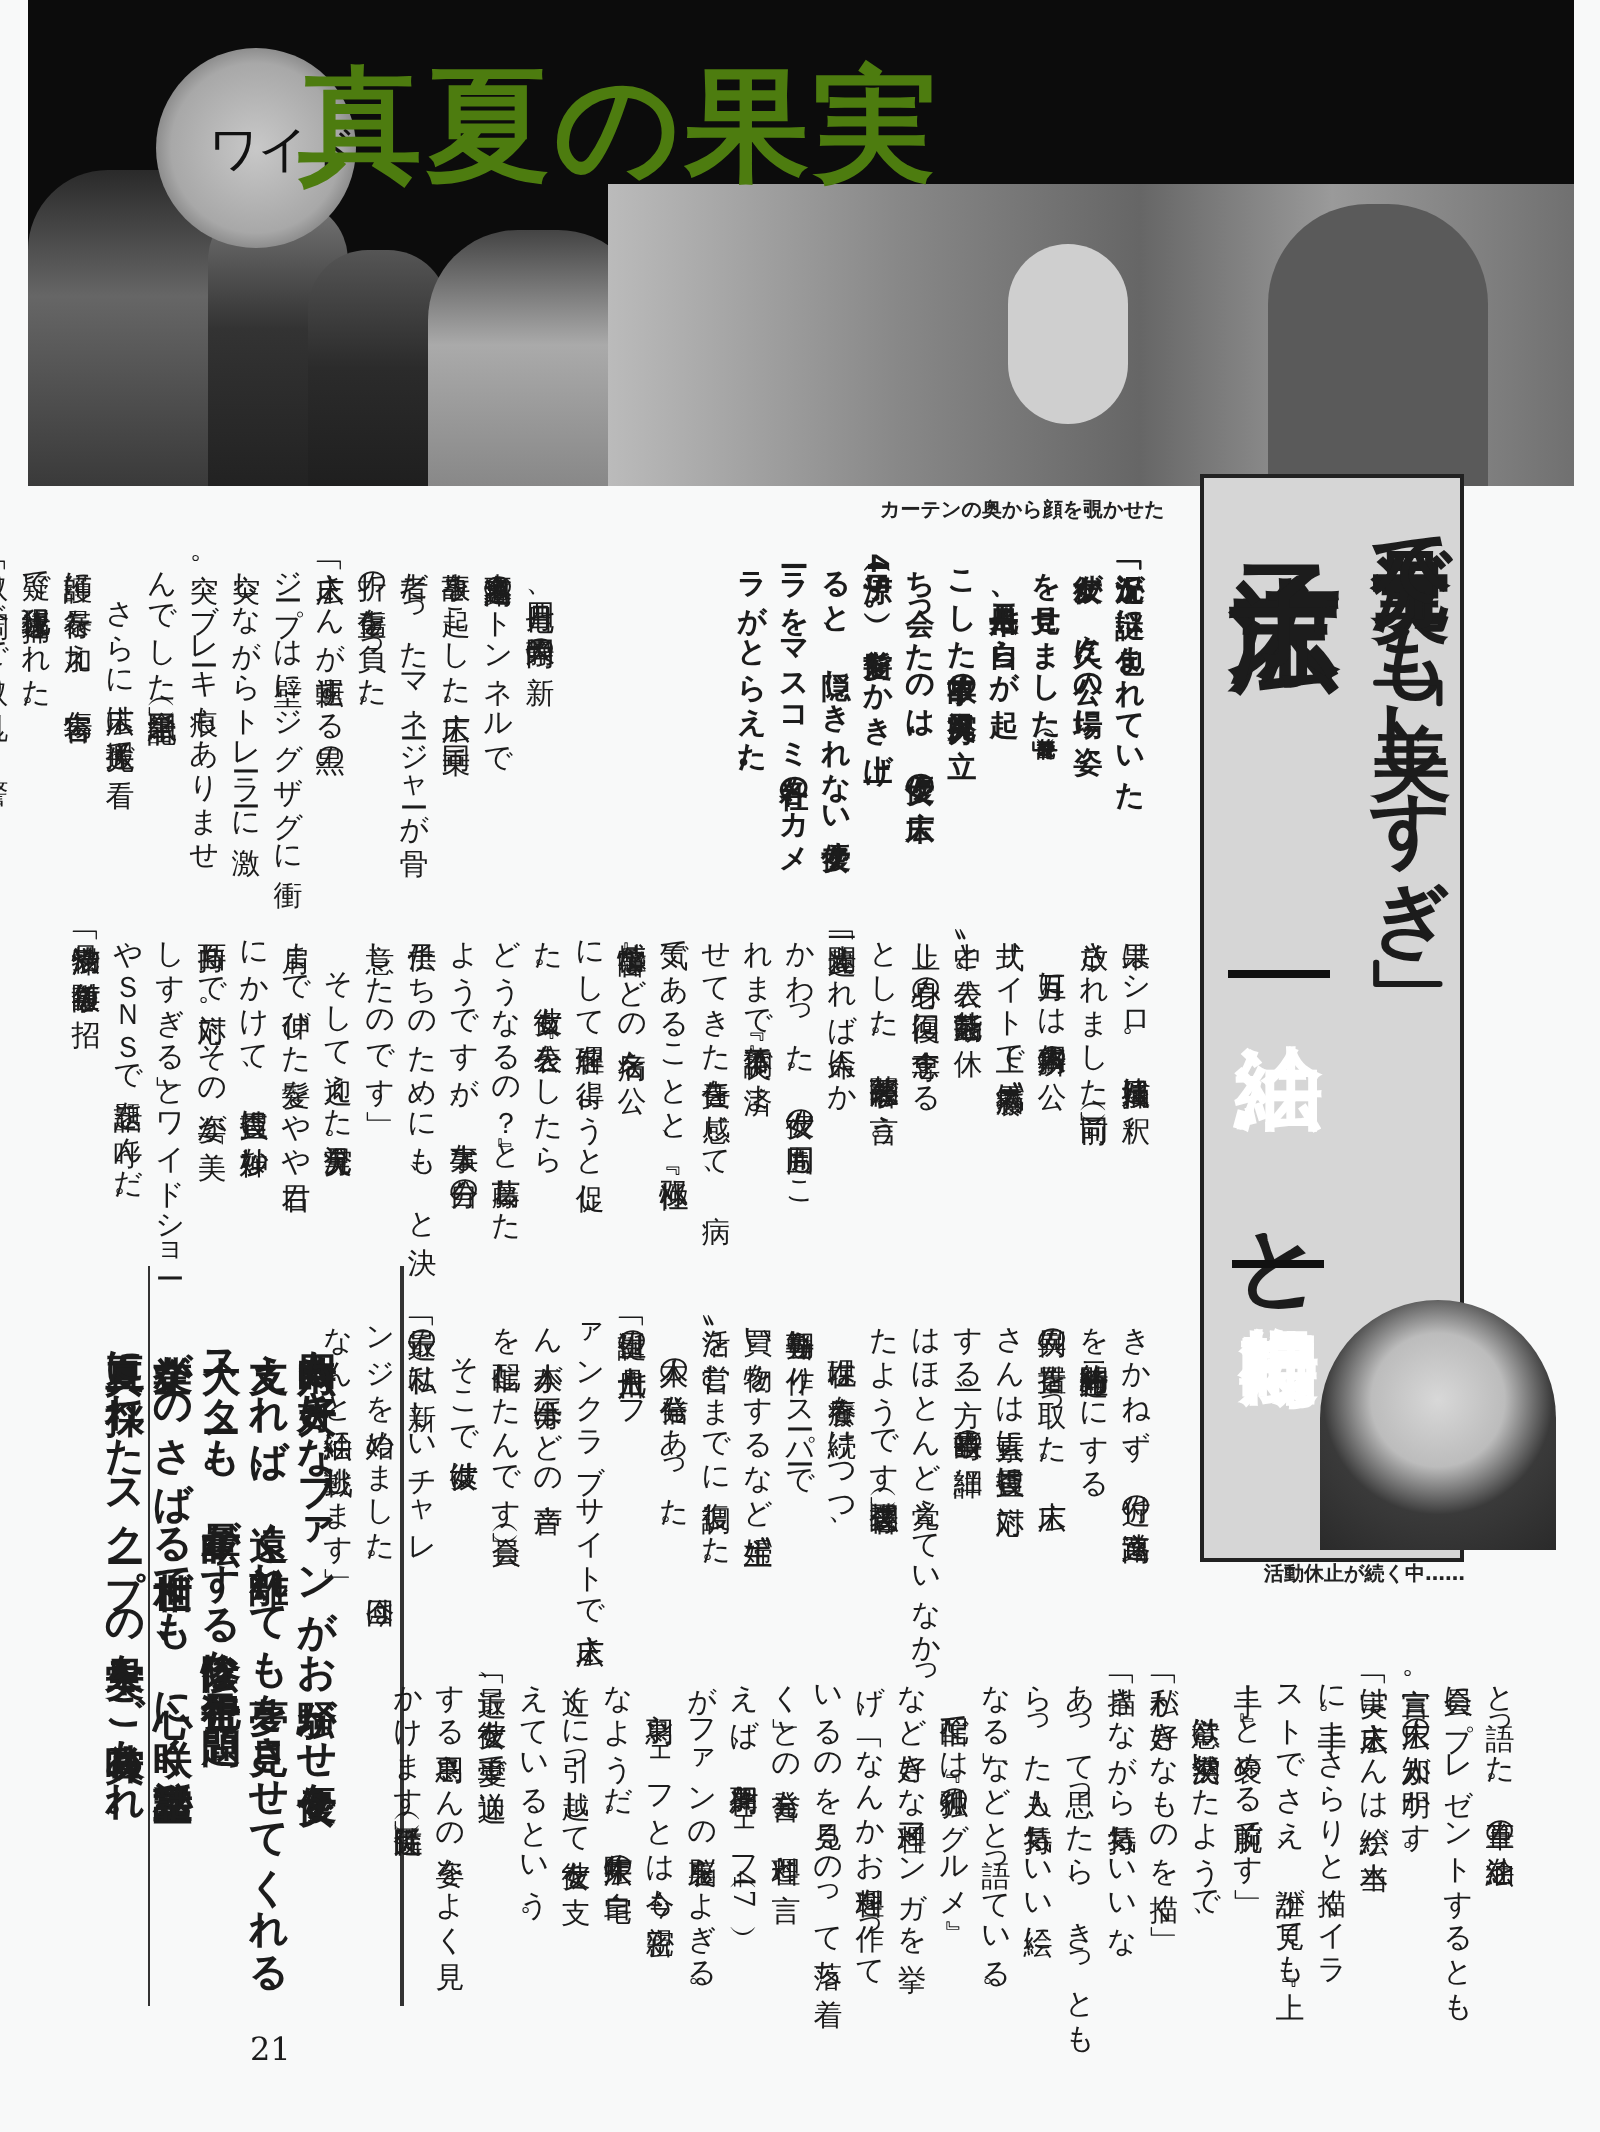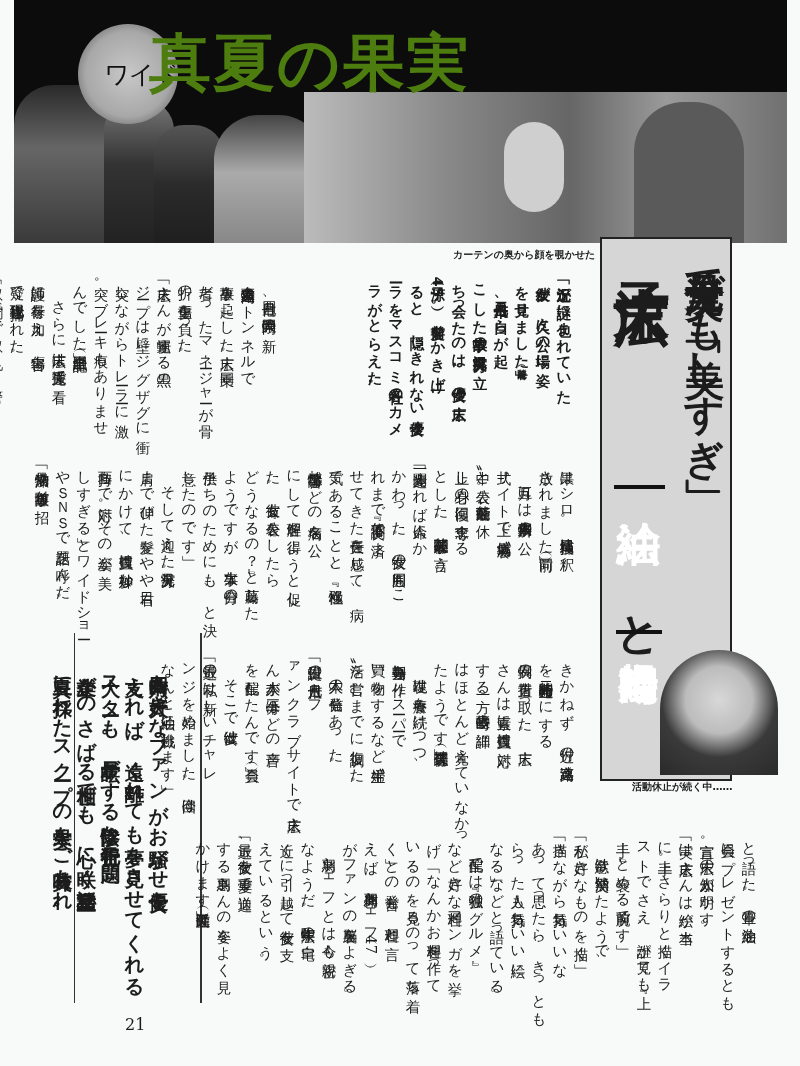--- a/index.html
+++ b/index.html
@@ -87,21 +87,21 @@
   <div class="photo p-right">
     <div class="p-right-face"></div>
     <div class="p-right-man"></div>
   </div>
   <div class="wide-circle">
     <span>ワイド</span>
   </div>
   <div class="main-title">真夏の果実</div>
 </div>
 
-<div class="caption-small" style="left:453px; top:248px;text-align:right;">カーテンの奥から顔を覗かせた</div>
+<div class="caption-small" style="left:440px; top:248px;text-align:right;">カーテンの奥から顔を覗かせた</div>
 
 <div class="headline-box"></div>
 <div class="hl-sub">実況見分でも「美しすぎ」</div>
 <div class="hl-main">広末涼子</div>
 <div class="hl-inv" style="top:485px;">
   <span class="inv">油絵</span>
 </div>
 <div class="hl-inv" style="top:585px;">と</div>
 <div class="hl-inv" style="top:630px; font-size:40px;">
   <span class="inv">復帰時期</span>

